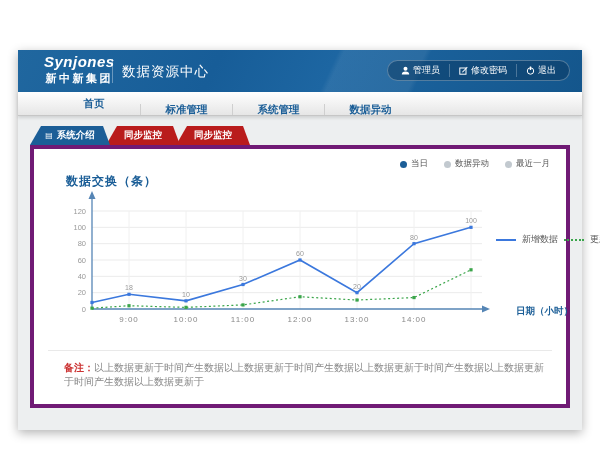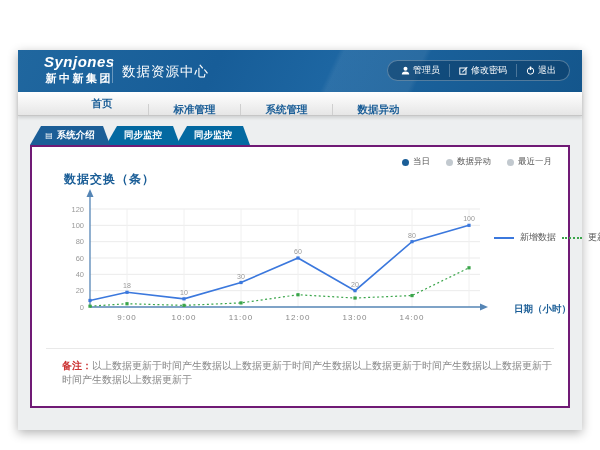--- a/index.html
+++ b/index.html
@@ -22,37 +22,37 @@
   .app-title { position:absolute; left:104px; top:13px; color:#fff; font-size:13.5px; letter-spacing:1px; }
   .user-pill { position:absolute; right:12px; top:10px; height:21px; display:flex; align-items:center;
                background:rgba(8,52,88,.45); border:1px solid rgba(255,255,255,.28); border-radius:11px; padding:0 4px; z-index:2; }
   .user-item { display:flex; align-items:center; gap:3px; color:#fff; font-size:9px; padding:0 9px; cursor:pointer; white-space:nowrap; }
   .user-item + .user-item { border-left:1px solid rgba(255,255,255,.25); }
   .user-item svg { display:block; }
 
   
   .navbar { position:absolute; left:0; top:42px; width:100%; height:24px;
             background:linear-gradient(#ffffff,#e6e6e6); border-bottom:1px solid #c6c6c6;
-            box-shadow:0 2px 3px rgba(0,0,0,.12); display:flex; align-items:stretch; padding-left:38px; z-index:1; }
+            box-shadow:0 2px 3px rgba(0,0,0,.12); display:flex; align-items:stretch; padding-left:30px; z-index:1; }
   .nav-item { width:92px; display:flex; align-items:center; justify-content:center;
               font-size:10.5px; font-weight:bold; color:#1b5e97; cursor:pointer; position:relative; }
   .nav-item + .nav-item { border-left:1px solid #cfcfcf;margin-top:12px; }
 
   
   .tabs { position:absolute; left:12px; top:76px; display:flex; z-index:2; }
   .tab { height:19px; display:flex; align-items:center; justify-content:center; gap:4px;
          font-size:9.5px; font-weight:bold; color:#fff; cursor:pointer;
          clip-path:polygon(11px 0, calc(100% - 7px) 0, 100% 100%, 0 100%); margin-right:-4px; }
   .tab.active { width:80px; background:#1b5e97; z-index:3; }
-  .tab.inactive { width:74px; background:#0369a1; z-index:2; }
+  .tab.inactive { width:74px; background:#b91c1c; z-index:2; }
   .tab-icon { font-size:8px; line-height:1; }
 
   
   .panel { position:absolute; left:12px; top:95px; width:540px; height:263px;
-           background:#ffffff; border:2px solid #701a75; }
+           background:#ffffff; border:4px solid #701a75; }
 
   .filters { position:absolute; top:9px; right:16px; display:flex; gap:16px; align-items:center; }
   .radio { display:flex; align-items:center; gap:4px; font-size:8.5px; color:#555; cursor:pointer; }
   .radio .dot { width:7px; height:7px; border-radius:50%; background:#c2c9cf; }
   .radio.selected .dot { background:#1b5e97; }
 
   .y-axis-label { position:absolute; left:32px; top:24px; font-size:12px; font-weight:bold; color:#1b5e97; letter-spacing:1px; }
   .x-axis-label { position:absolute; left:482px; top:156px; font-size:9.5px; font-weight:bold; color:#1b5e97; white-space:nowrap; }
 
   .chart-wrap { position:absolute; left:20px; top:38px; width:460px; height:150px; }

